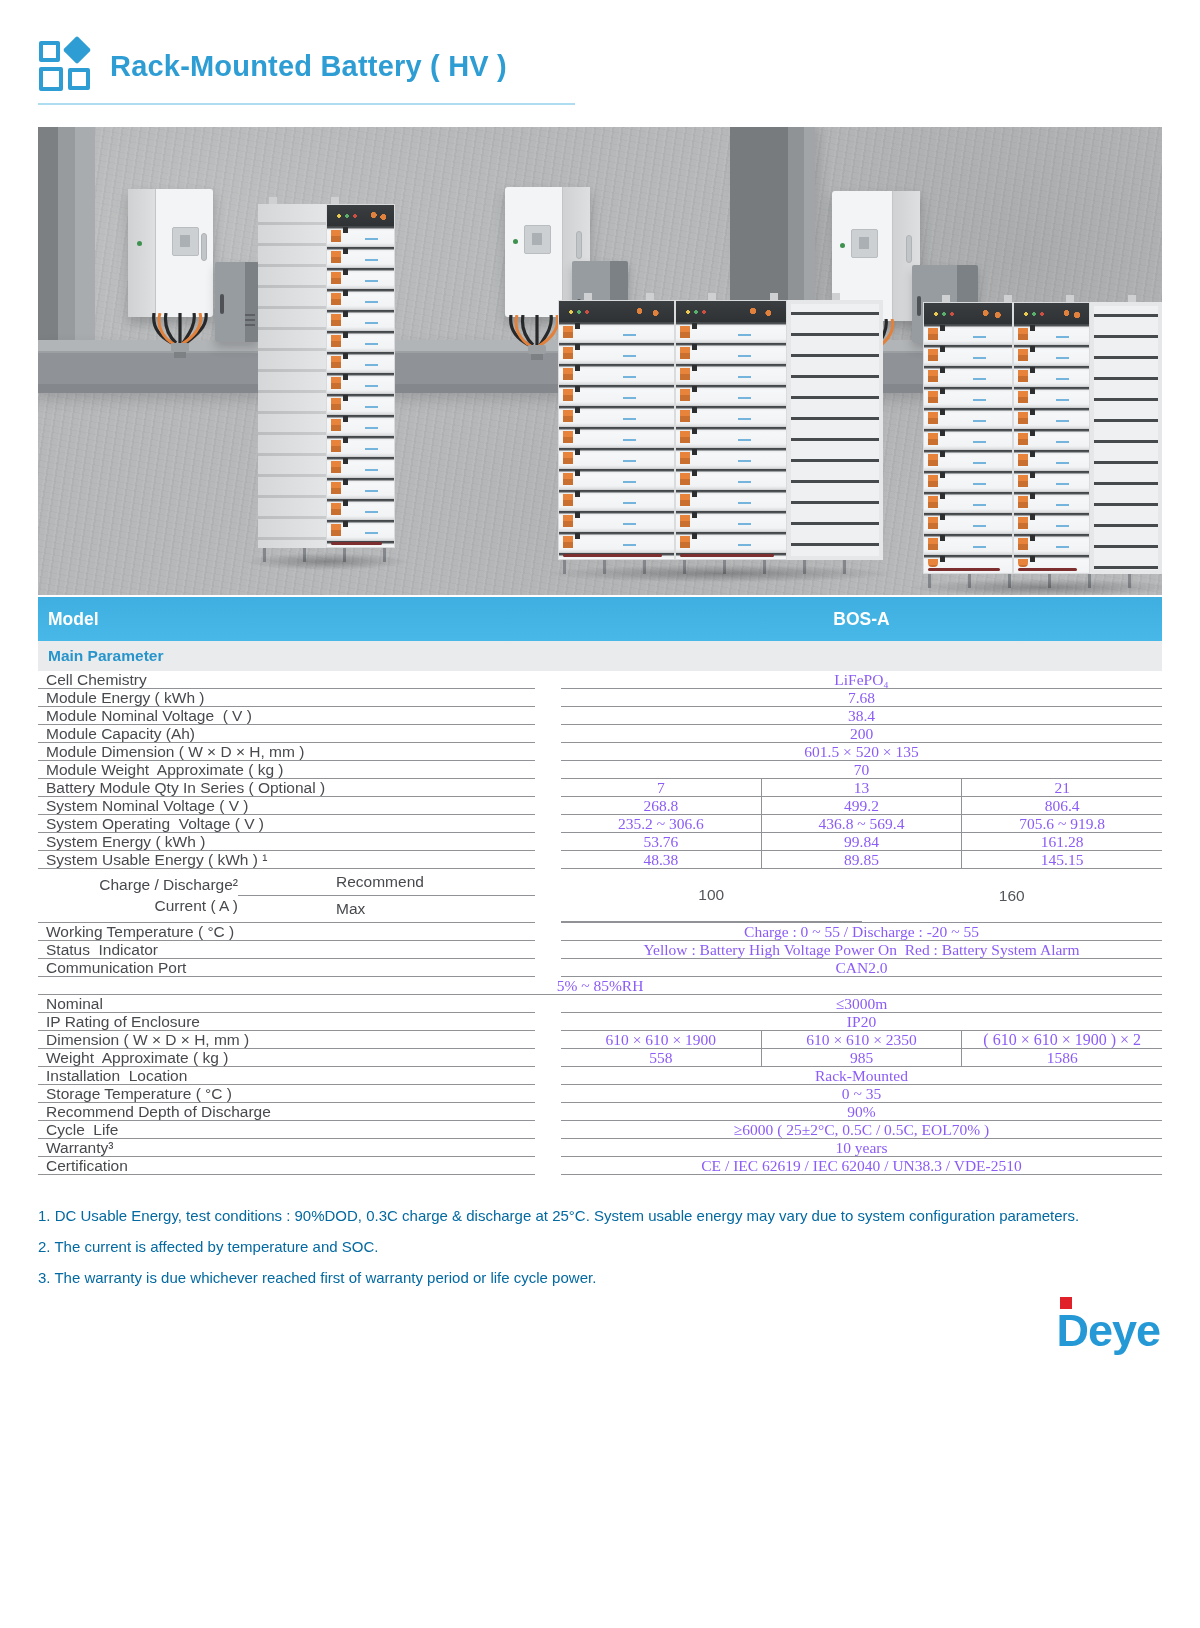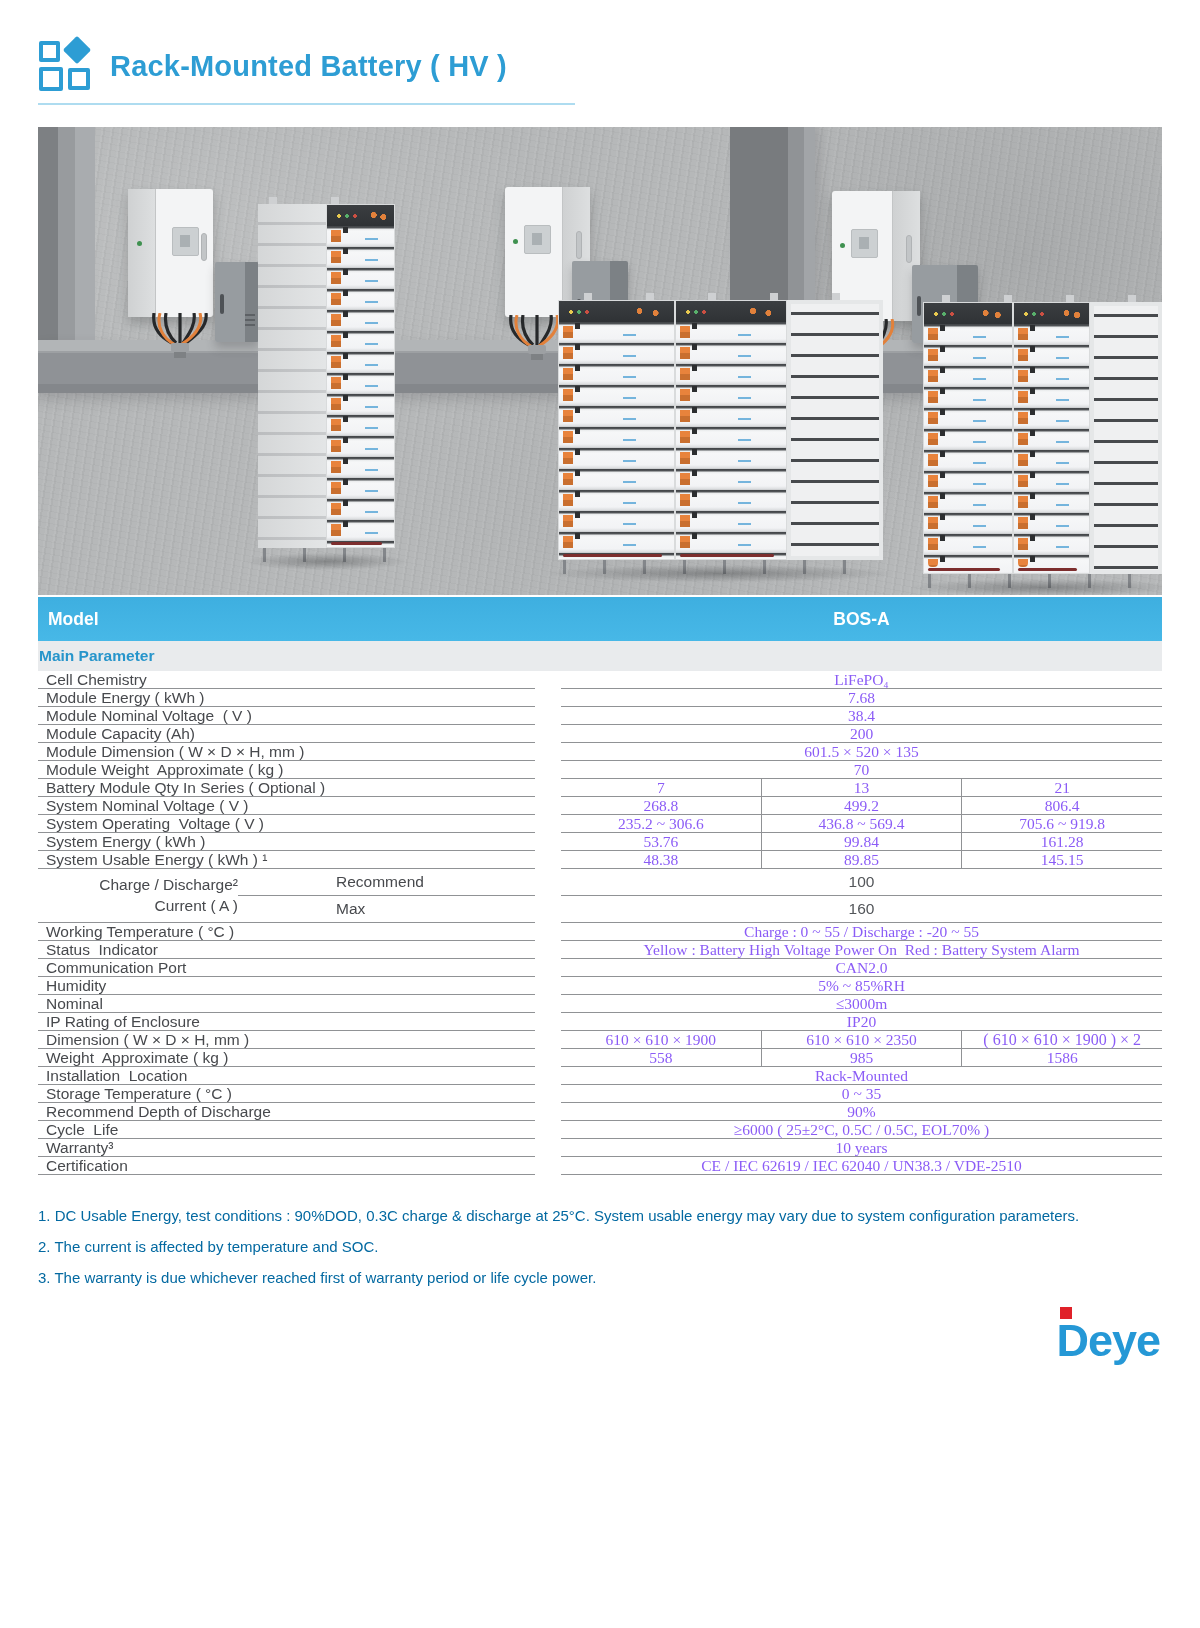--- a/index.html
+++ b/index.html
@@ -100,48 +100,48 @@
   .rack-shadow{position:absolute;bottom:-22px;left:-12px;right:-12px;height:17px;
     background:radial-gradient(ellipse at 50% 50%,rgba(28,30,32,.32),rgba(28,30,32,0) 72%);}
 
   
   .model-bar{display:flex;align-items:center;height:44px;margin-top:2px;
     background:linear-gradient(180deg,#3eafe0,#47b8e7);color:#fff;font-weight:bold;font-size:17.5px;}
   .model-label{width:523px;padding-left:10px;box-sizing:border-box;}
   .model-value{flex:1;text-align:center;}
   .section-bar{display:flex;align-items:center;height:30px;background:#e9ebed;
     color:#2795cb;font-weight:bold;font-size:15.5px;}
-  .section-bar span{padding-left:1px;text-align:right;}
+  .section-bar span{padding-left:10px;text-align:right;}
 
   .spec-table{font-size:15.5px;color:#4b4e52;}
   .row{display:flex;height:18px;}
   .cell{box-sizing:border-box;display:flex;align-items:center;border-bottom:1.4px solid #909295;white-space:pre;}
   .cell.label{width:497px;margin-right:26px;padding-left:8px;color:#47494d;}
   .cell.value{flex:1;justify-content:center;color:#8b5cf6;padding:0;font-family:Liberation Serif, serif;}
   .cols{justify-content:stretch;}
   .col{flex:1;height:100%;display:flex;align-items:center;justify-content:center;
     border-right:1.4px solid #909295;white-space:pre;}
   .col:last-child{border-right:none;}
   .col.small-val{font-size:16px;}
 
   .row.charge{height:54px;}
   .charge-label{width:497px;margin-right:26px;box-sizing:border-box;display:flex;
     border-bottom:1.4px solid #909295;color:#47494d;text-align:right;}
   .charge-text{width:200px;padding-left:8px;box-sizing:border-box;display:flex;flex-direction:column;justify-content:center;gap:3px;white-space:pre;}
   .charge-subs{flex:1;display:flex;flex-direction:column;}
   .charge-subs .sub{flex:1;display:flex;align-items:center;padding-left:98px;box-sizing:border-box;white-space:pre;}
   .charge-subs .sub:first-child{border-bottom:1.4px solid #909295;}
-  .charge-vals{flex:1;display:flex;flex-direction:column;border-bottom:1.4px solid #909295;box-sizing:border-box;color:#53565a;}
+  .charge-vals{flex:1;display:flex;flex-direction:row;border-bottom:1.4px solid #909295;box-sizing:border-box;color:#53565a;}
   .charge-vals .subv{flex:1;display:flex;align-items:center;justify-content:center;white-space:pre;}
   .charge-vals .subv:first-child{border-bottom:1.4px solid #909295;}
 
   
   .footnotes{margin-top:25px;font-size:15px;color:#0369a1;}
   .footnotes .fn{line-height:31px;white-space:pre;}
-  .brand-row{display:flex;justify-content:flex-end;margin-top:14px;padding-right:2px;}
+  .brand-row{display:flex;justify-content:flex-end;margin-top:4px;padding-right:2px;}
   .brand{position:relative;display:inline-block;padding-top:11px;}
   .brand-dot{position:absolute;left:4px;top:0;width:12px;height:12px;background:#e02129;}
   .brand-text{display:block;font-weight:bold;font-size:45px;line-height:1;color:#2598d6;letter-spacing:-1px;}
 </style>
 </head>
 <body>
 
 <div class="content">
 
   <div class="title-row">
@@ -369,21 +369,20 @@
     </div>
     <div class="row">
       <div class="cell label">Status  Indicator</div>
       <div class="cell value">Yellow : Battery High Voltage Power On  Red : Battery System Alarm</div>
     </div>
     <div class="row">
       <div class="cell label">Communication Port</div>
       <div class="cell value">CAN2.0</div>
     </div>
     <div class="row">
-      <div class="cell label">Humidity</div>
       <div class="cell value">5% ~ 85%RH</div>
     </div>
     <div class="row">
       <div class="cell label">Nominal</div>
       <div class="cell value">≤3000m</div>
     </div>
     <div class="row">
       <div class="cell label">IP Rating of Enclosure</div>
       <div class="cell value">IP20</div>
     </div>

